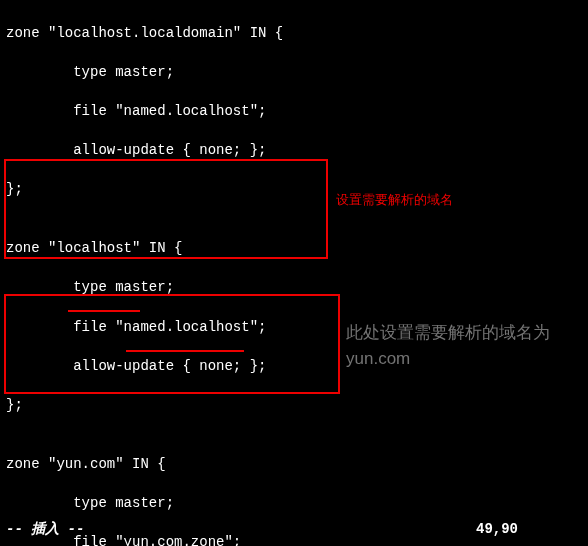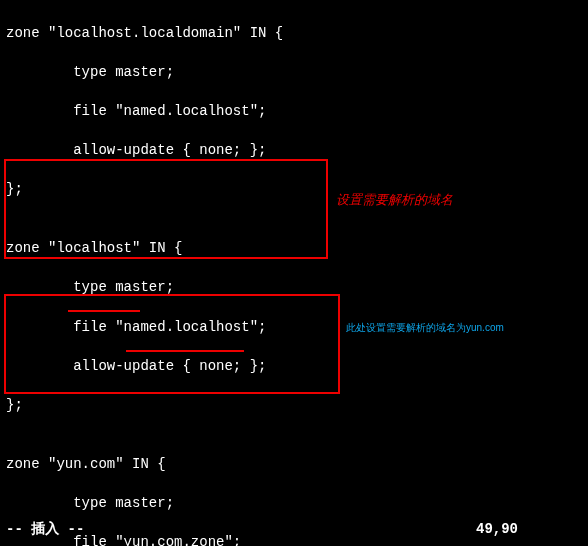--- a/index.html
+++ b/index.html
@@ -39,28 +39,27 @@
     pointer-events: none;
   }
   .ann1 {
     position: absolute;
     left: 336px;
     top: 192px;
     color: #e00;
     font-size: 13px;
     font-family: "Microsoft YaHei","SimSun",sans-serif;
     line-height: 1.3;
-    font-style: italic;
   }
   .ann2 {
     position: absolute;
     left: 346px;
     top: 320px;
-    color: #0ea5e9;
-    font-size: 10px;
+    color: #737373;
+    font-size: 17px;
     font-family: "Microsoft YaHei","SimSun",sans-serif;
     line-height: 1.5;
   }
   .underline1 {
     position: absolute;
     left: 68px;
     top: 310px;
     width: 72px;
     height: 2px;
     background: #e00;
@@ -77,21 +76,21 @@
   }
   .statusbar {
     position: absolute;
     left: 0;
     bottom: 6px;
     width: 100%;
     color: #fff;
     font-weight: bold;
     font-family: "SimSun","Courier New",monospace;
   }
-  .statusbar .mode { margin-left: 6px; }
+  .statusbar .mode { margin-left: 6px; font-style: italic; }
   .statusbar .pos  { position: absolute; right: 70px; }
 </style>
 </head>
 <body>
 
 <div class="editor">
 <div class="line">zone "localhost.localdomain" IN {</div>
 <div class="line">        type master;</div>
 <div class="line">        file "named.localhost";</div>
 <div class="line">        allow-update { none; };</div>

